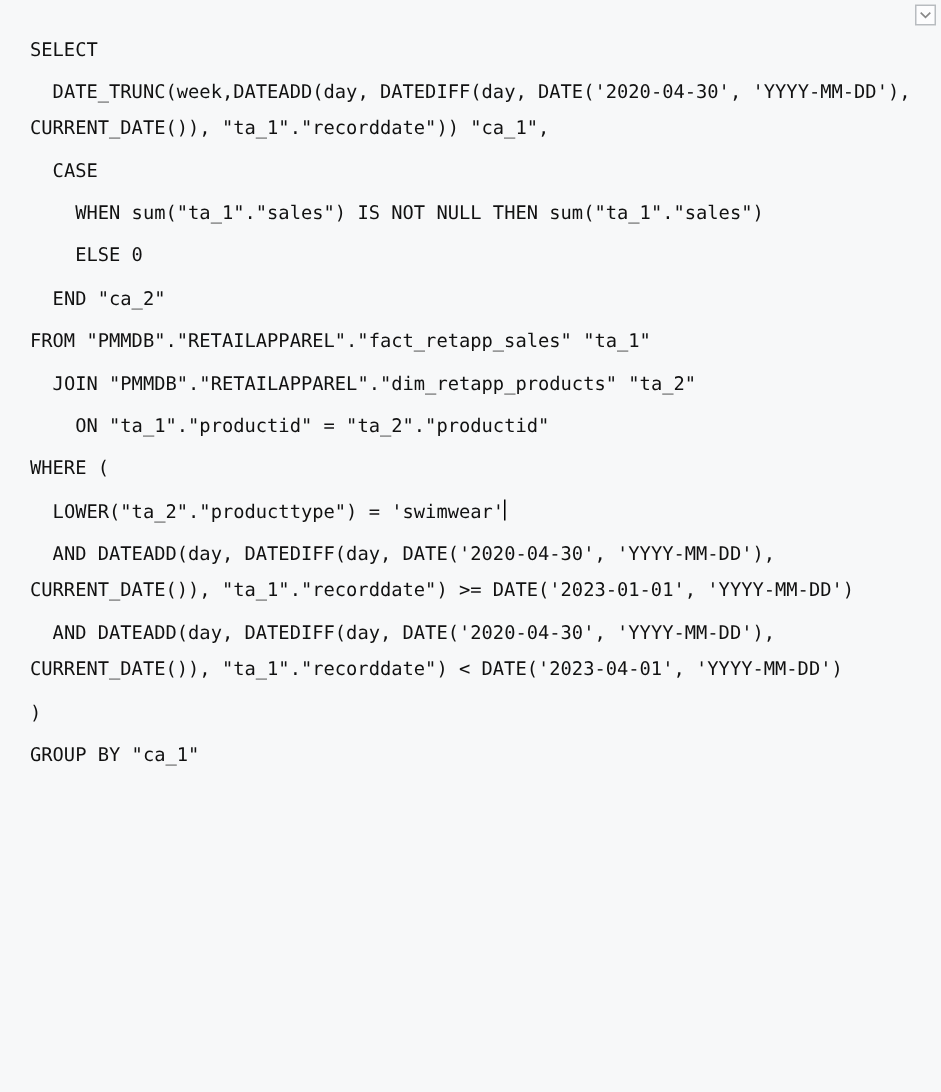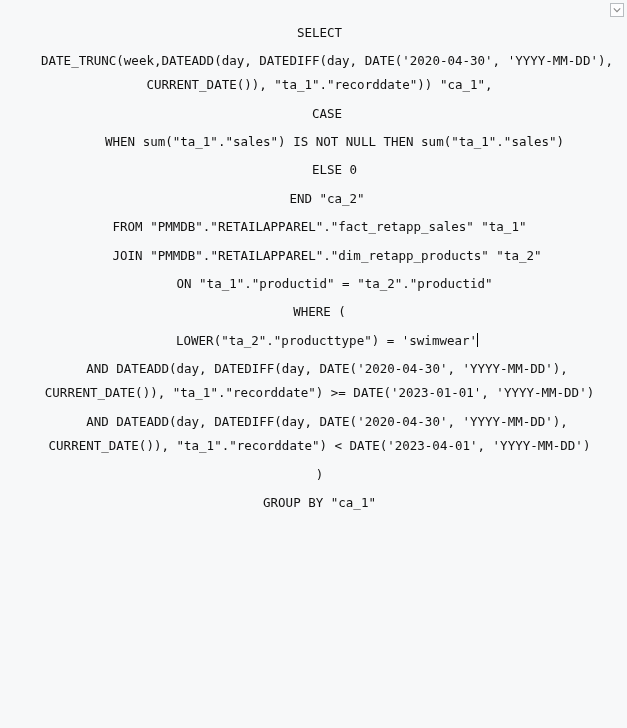--- a/index.html
+++ b/index.html
@@ -17,21 +17,20 @@
     color: #111;
     position: relative;
   }
   .code-block {
     padding: 8px 8px 8px 20px;
     white-space: pre-wrap;
     word-wrap: break-word;
     line-height: 1.1;
     box-sizing: border-box;
     width: 627px;
-    text-align: center;
   }
   .code-block .line {
     display: block;
     min-height: 1em;
     line-height: 2.9;
   }
   .cursor {
     display: inline-block;
     width: 0;
     height: 14px;

